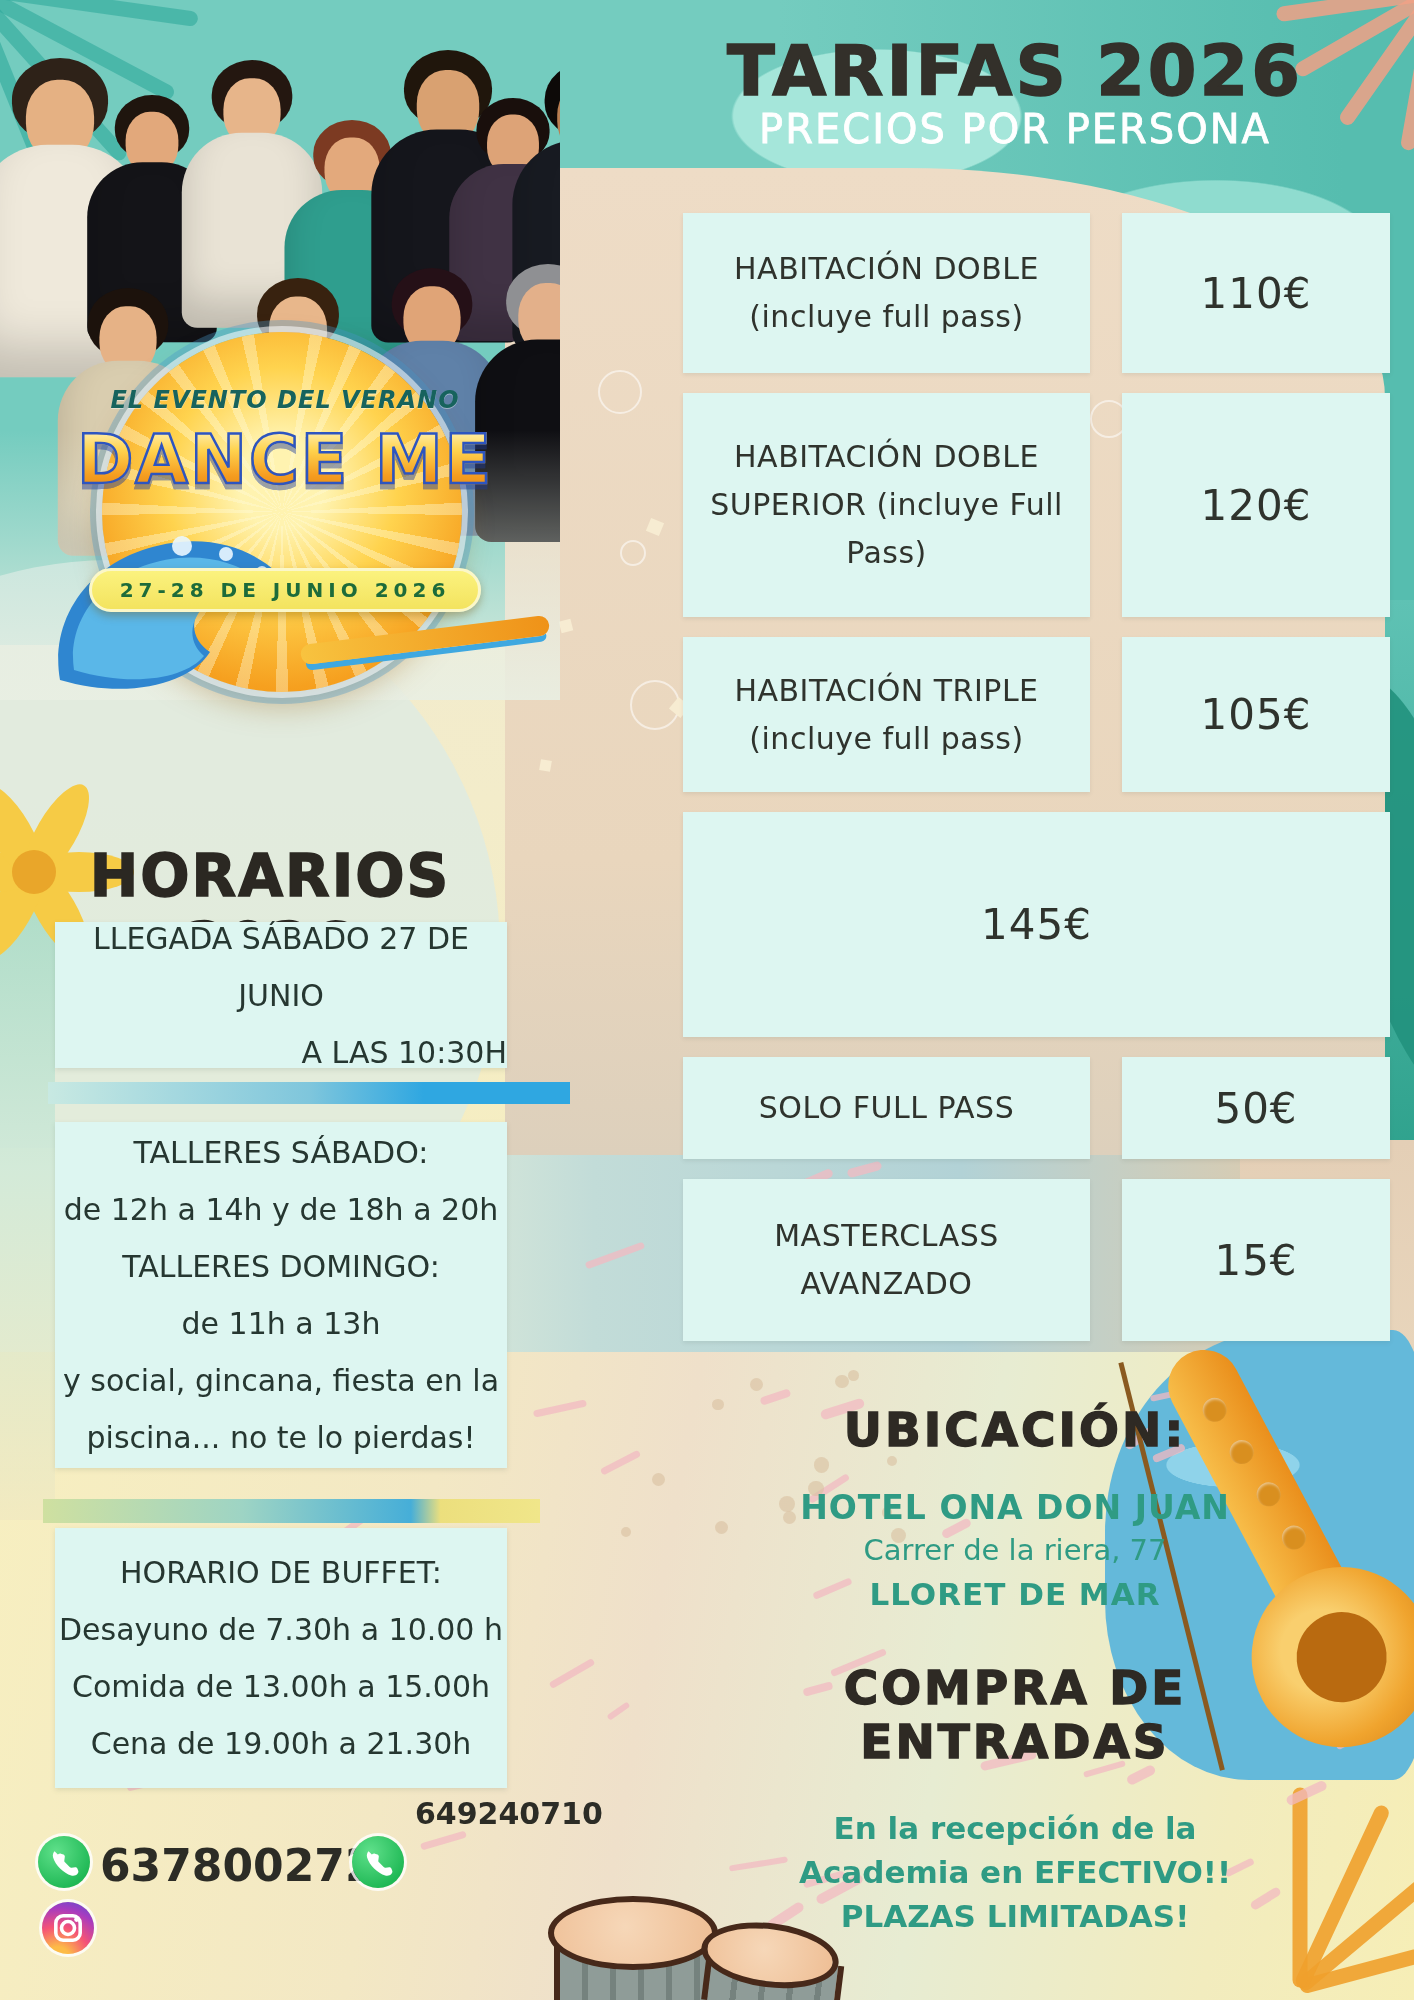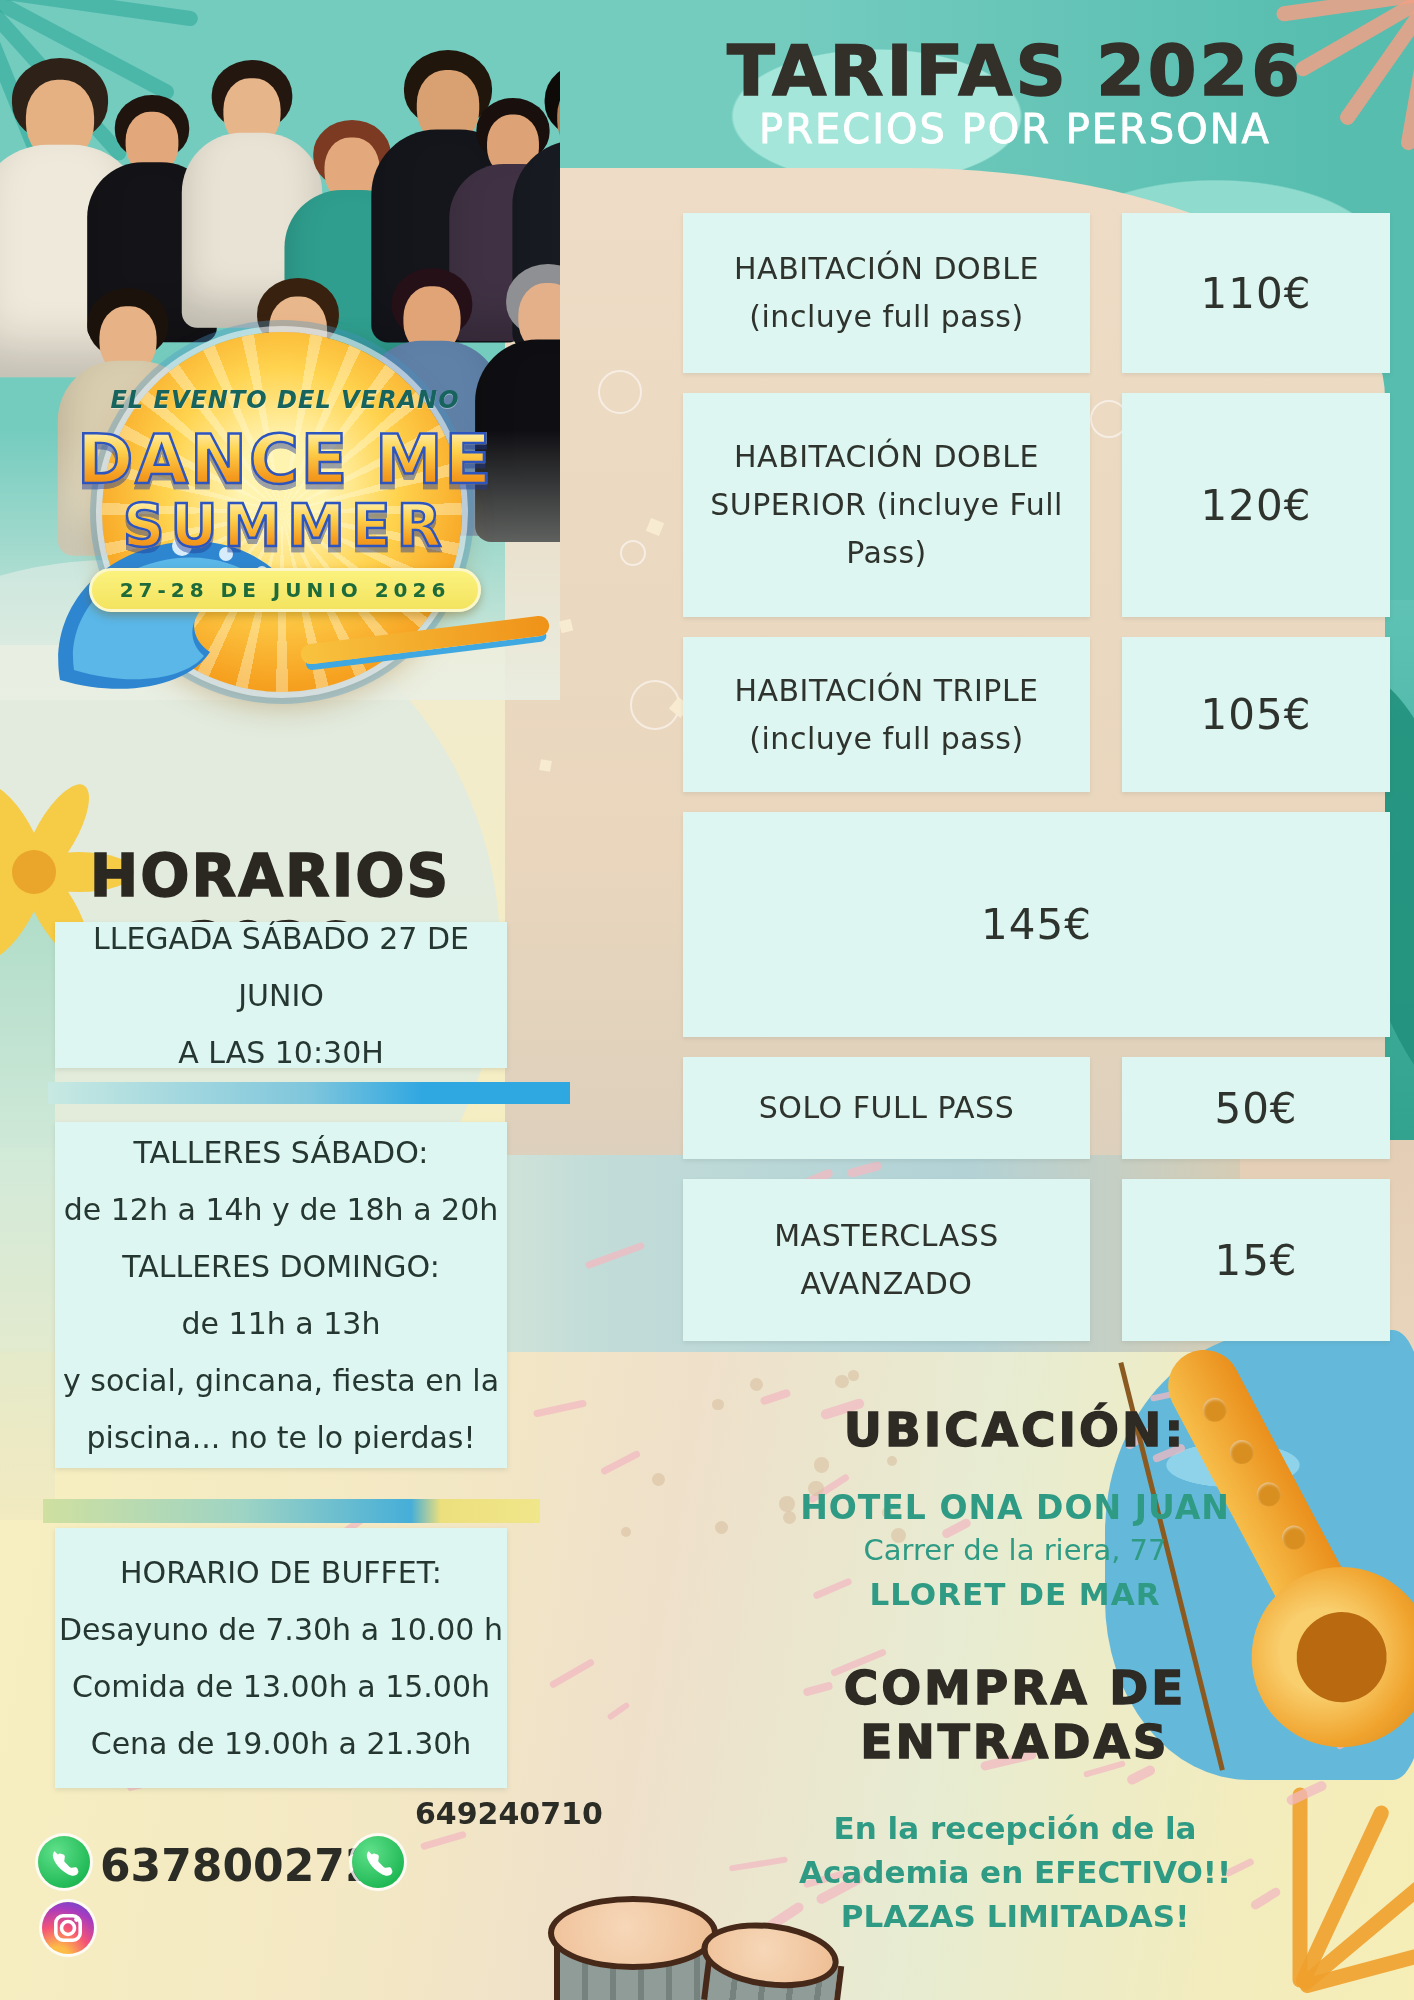--- a/index.html
+++ b/index.html
@@ -87,21 +87,21 @@
   .compra-note{top:1806px;font-size:31px;color:#2f9b84;font-weight:bold;}
   .compra-note .line{line-height:44px;}
 
   
   .horarios-title{left:10px;top:842px;width:520px;text-align:center;z-index:5;margin:0;
     font-size:58px;font-weight:800;letter-spacing:2px;color:#2b2822;-webkit-text-stroke:1.5px #2b2822;}
   .info-box{position:absolute;left:55px;width:452px;background:#ddf6f1;z-index:5;display:flex;flex-direction:column;
     align-items:center;justify-content:center;text-align:center;color:#263731;font-size:30px;
     box-shadow:0 2px 5px rgba(80,100,90,.15);}
   .info-box .line{line-height:57px;}
-  .box-llegada{top:922px;height:146px;}
+  .box-llegada{top:922px;height:146px;align-items:flex-end;}
   .box-talleres{top:1122px;height:346px;}
   .box-buffet{top:1528px;height:260px;}
   .blue-bar{left:48px;top:1082px;width:522px;height:22px;z-index:4;
     background:linear-gradient(90deg,#c8e9e2,#7fc6dc 50%,#2fa7e1 72%,#2fa7e1);}
   .buffet-strip{left:43px;top:1499px;width:497px;height:24px;z-index:4;
     background:linear-gradient(90deg,#cfe0a0,#9ed4c4 40%,#46aed8 74%,#ecdf7d 80%,#f0e68a);}
 
   
   .contact-icon{position:absolute;width:52px;height:52px;z-index:5;}
   .wa-circle{width:52px;height:52px;border-radius:50%;background:radial-gradient(circle at 35% 30%,#5fe08a,#1fb855 75%);box-shadow:0 0 0 3px rgba(255,255,255,.8);}
@@ -246,21 +246,20 @@
     <svg class="wave-svg" viewBox="0 0 300 190">
       <defs></defs>
       <path d="M20,160 C8,92 58,30 140,22 C192,17 236,42 252,72 C212,56 176,62 160,88 C149,104 154,122 170,132 C150,164 88,180 20,160 Z" fill="#2f86d0"></path>
       <path d="M34,150 C26,98 66,46 138,38 C182,34 218,52 234,74 C202,64 172,72 158,94 C148,110 152,126 164,136 C146,158 94,168 34,150 Z" fill="#5ab7e8"></path>
       <circle cx="142" cy="26" r="10" fill="#eaf7ff" opacity=".9"></circle>
       <circle cx="186" cy="34" r="7" fill="#eaf7ff" opacity=".9"></circle>
       <circle cx="222" cy="52" r="6" fill="#eaf7ff" opacity=".85"></circle>
     </svg>
     <div class="logo-tagline">EL EVENTO DEL VERANO</div>
     <div class="logo-title logo-title1">DANCE ME</div>
-    <div class="logo-title logo-title2">SUMMER</div>
     <div class="date-pill-wrap"><span class="date-pill">27-28 DE JUNIO 2026</span></div>
     <div class="swoosh"></div>
   </div>
 
   <h1 class="abs tarifas-title">TARIFAS 2026</h1>
   <div class="abs tarifas-sub">PRECIOS POR PERSONA</div>
   <div class="abs price-table" id="price-rows">
     <div class="price-row" style="height: 160px;">
       <div class="cell cell-label">HABITACIÓN DOBLE (incluye full pass)</div>
       <div class="cell cell-price">110€</div>

